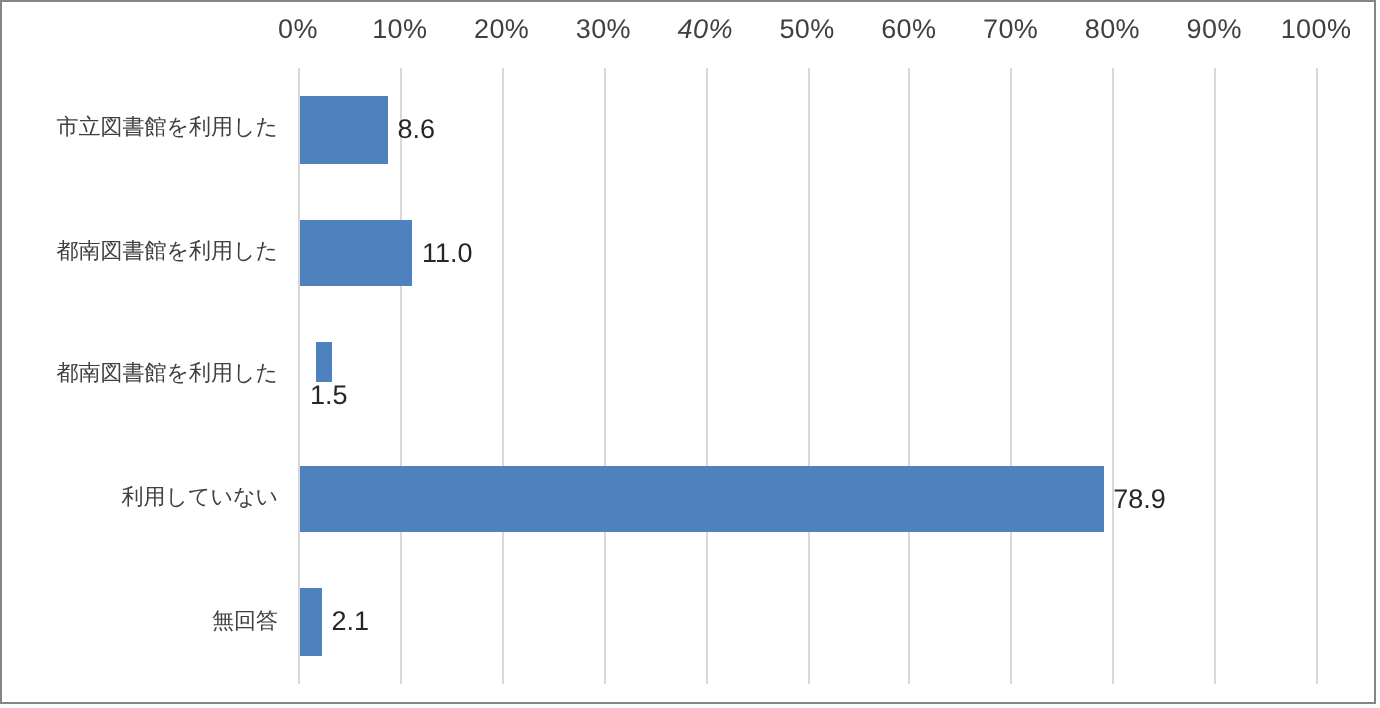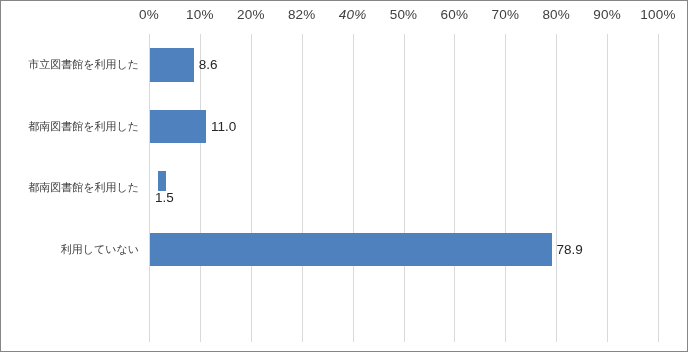--- a/index.html
+++ b/index.html
@@ -101,21 +101,21 @@
 </style>
 </head>
 <body>
 
 <div id="chart-frame">
 
   <div id="x-axis-labels">
       <div class="x-tick-label" style="left: 148px;">0%</div>
       <div class="x-tick-label" style="left: 198.9px;">10%</div>
       <div class="x-tick-label" style="left: 249.8px;">20%</div>
-      <div class="x-tick-label" style="left: 300.7px;">82%</div>
+      <div class="x-tick-label" style="left: 300.7px;">30%</div>
       <div class="x-tick-label" style="left: 351.6px; font-style: italic;">40%</div>
       <div class="x-tick-label" style="left: 402.5px;">50%</div>
       <div class="x-tick-label" style="left: 453.4px;">60%</div>
       <div class="x-tick-label" style="left: 504.3px;">70%</div>
       <div class="x-tick-label" style="left: 555.2px;">80%</div>
       <div class="x-tick-label" style="left: 606.1px;">90%</div>
       <div class="x-tick-label" style="left: 657px;">100%</div>
     </div>
 
   <div id="plot-area">
@@ -154,15 +154,22 @@
           <div class="bar-value">1.5</div>
         </div>
       </div>
       <div class="cat-row" style="top: 184.8px; height: 61.6px;">
         <div class="cat-label">利用していない</div>
         <div class="bar-wrap" style="height: 33.572px; top: 14.014px;">
           <div class="bar" style="width: 401.601px; background: rgb(78, 129, 189);"></div>
           <div class="bar-value">78.9</div>
         </div>
       </div>
+      <div class="cat-row" style="top: 246.4px; height: 61.6px;">
+        <div class="cat-label">無回答</div>
+        <div class="bar-wrap" style="height: 33.572px; top: 14.014px;">
+          <div class="bar" style="width: 10.689px; background: rgb(78, 129, 189);"></div>
+          <div class="bar-value">2.1</div>
+        </div>
+      </div>
     </div>
 
 </div>
 
 </body></html>

